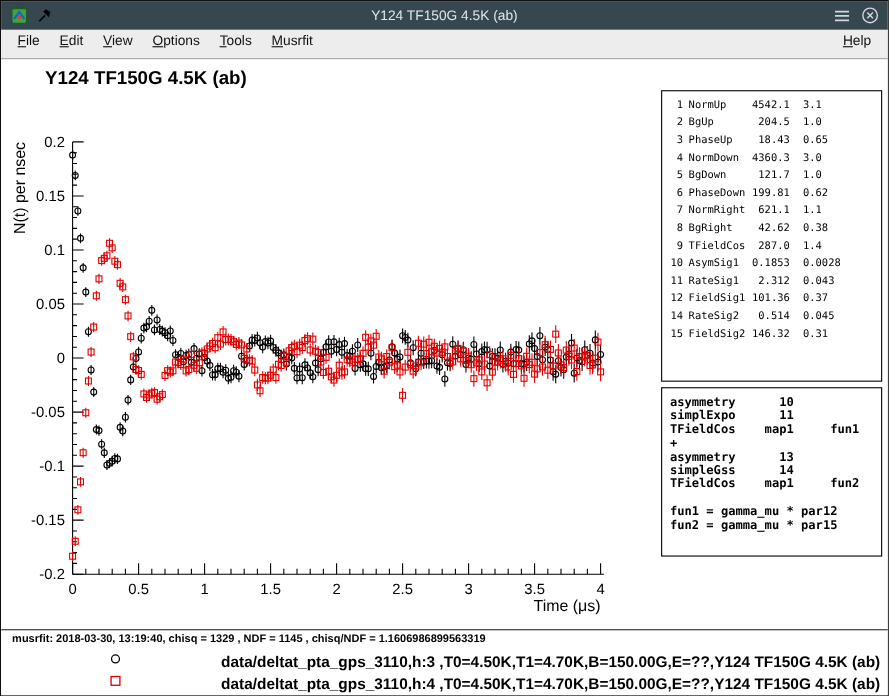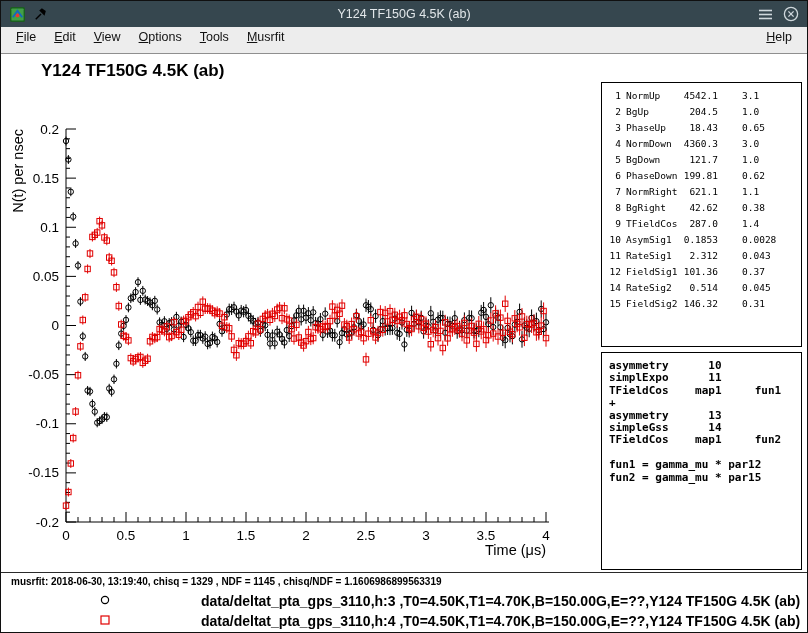--- a/index.html
+++ b/index.html
@@ -21,22 +21,22 @@
   .canvas{flex:1;position:relative;background:#fff;overflow:hidden}
   .plot-title{position:absolute;left:40px;top:7px;font-size:17px;font-weight:bold;color:#000}
   #plot-svg{position:absolute;left:0;top:0;font-family:"Liberation Sans",sans-serif}
   .param-box{position:absolute;left:600px;top:28px;width:201px;height:265px;border:1px solid #000;
              box-sizing:border-box;padding:5px 0 0 6px;
              font-family:"DejaVu Sans Mono",monospace;font-size:9.5px;color:#000;overflow:hidden}
   .prow{display:flex;line-height:16px;white-space:pre}
   .pidx{min-width:13px;text-align:right}
   .pname{min-width:56px;margin-left:5px}
   .pval{min-width:36px;text-align:right}
-  .perr{margin-left:24px}
-  .theory-box{position:absolute;left:600px;top:298px;width:201px;height:218px;border:1px solid #000;
+  .perr{margin-left:12px}
+  .theory-box{position:absolute;left:600px;top:298px;width:201px;height:154px;border:1px solid #000;
               box-sizing:border-box;padding:7px 0 0 7px;font-family:"DejaVu Sans Mono",monospace;
               font-size:11px;font-weight:bold;line-height:12.4px;color:#000;overflow:hidden}
   .tline{white-space:pre;min-height:12.4px}
   .footer-divider{position:absolute;left:0;top:518px;width:808px;height:0;border-top:1px solid #2a2a2a}
   .status-line{position:absolute;left:10px;top:522px;font-size:10px;font-weight:bold;color:#000}
   .legend-row{position:absolute;left:0;height:18px;width:100%}
   .legend-marker{position:absolute;left:98px;top:2px}
   .legend-label{position:absolute;left:200px;top:3px;font-size:14px;font-weight:bold;
                 color:#000;white-space:nowrap}
 </style>
@@ -1043,21 +1043,21 @@
         <div class="tline">TFieldCos    map1     fun1</div>
         <div class="tline">+</div>
         <div class="tline">asymmetry      13</div>
         <div class="tline">simpleGss      14</div>
         <div class="tline">TFieldCos    map1     fun2</div>
         <div class="tline">&nbsp;</div>
         <div class="tline">fun1 = gamma_mu * par12</div>
         <div class="tline">fun2 = gamma_mu * par15</div>
       </div>
     <div class="footer-divider"></div>
-    <div class="status-line">musrfit: 2018-06-30, 13:19:40, chisq = 1329 , NDF = 1145 , chisq/NDF = 1.1606986899563319</div>
+    <div class="status-line">musrfit: 2018-03-30, 13:19:40, chisq = 1329 , NDF = 1145 , chisq/NDF = 1.1606986899563319</div>
   <div class="legend-row" style="top: 536px;">
         <span class="legend-marker"><svg width="12" height="12">
             <circle cx="6" cy="6" r="3.6" fill="none" stroke="#000000" stroke-width="1.2"></circle>
           </svg></span>
         <div class="legend-label">data/deltat_pta_gps_3110,h:3 ,T0=4.50K,T1=4.70K,B=150.00G,E=??,Y124 TF150G 4.5K (ab)</div>
       </div>
       <div class="legend-row" style="top: 556px;">
         <span class="legend-marker"><svg width="12" height="12">
             <rect x="2" y="2" width="8" height="8" fill="none" stroke="#e10000" stroke-width="1.2"></rect>
           </svg></span>

